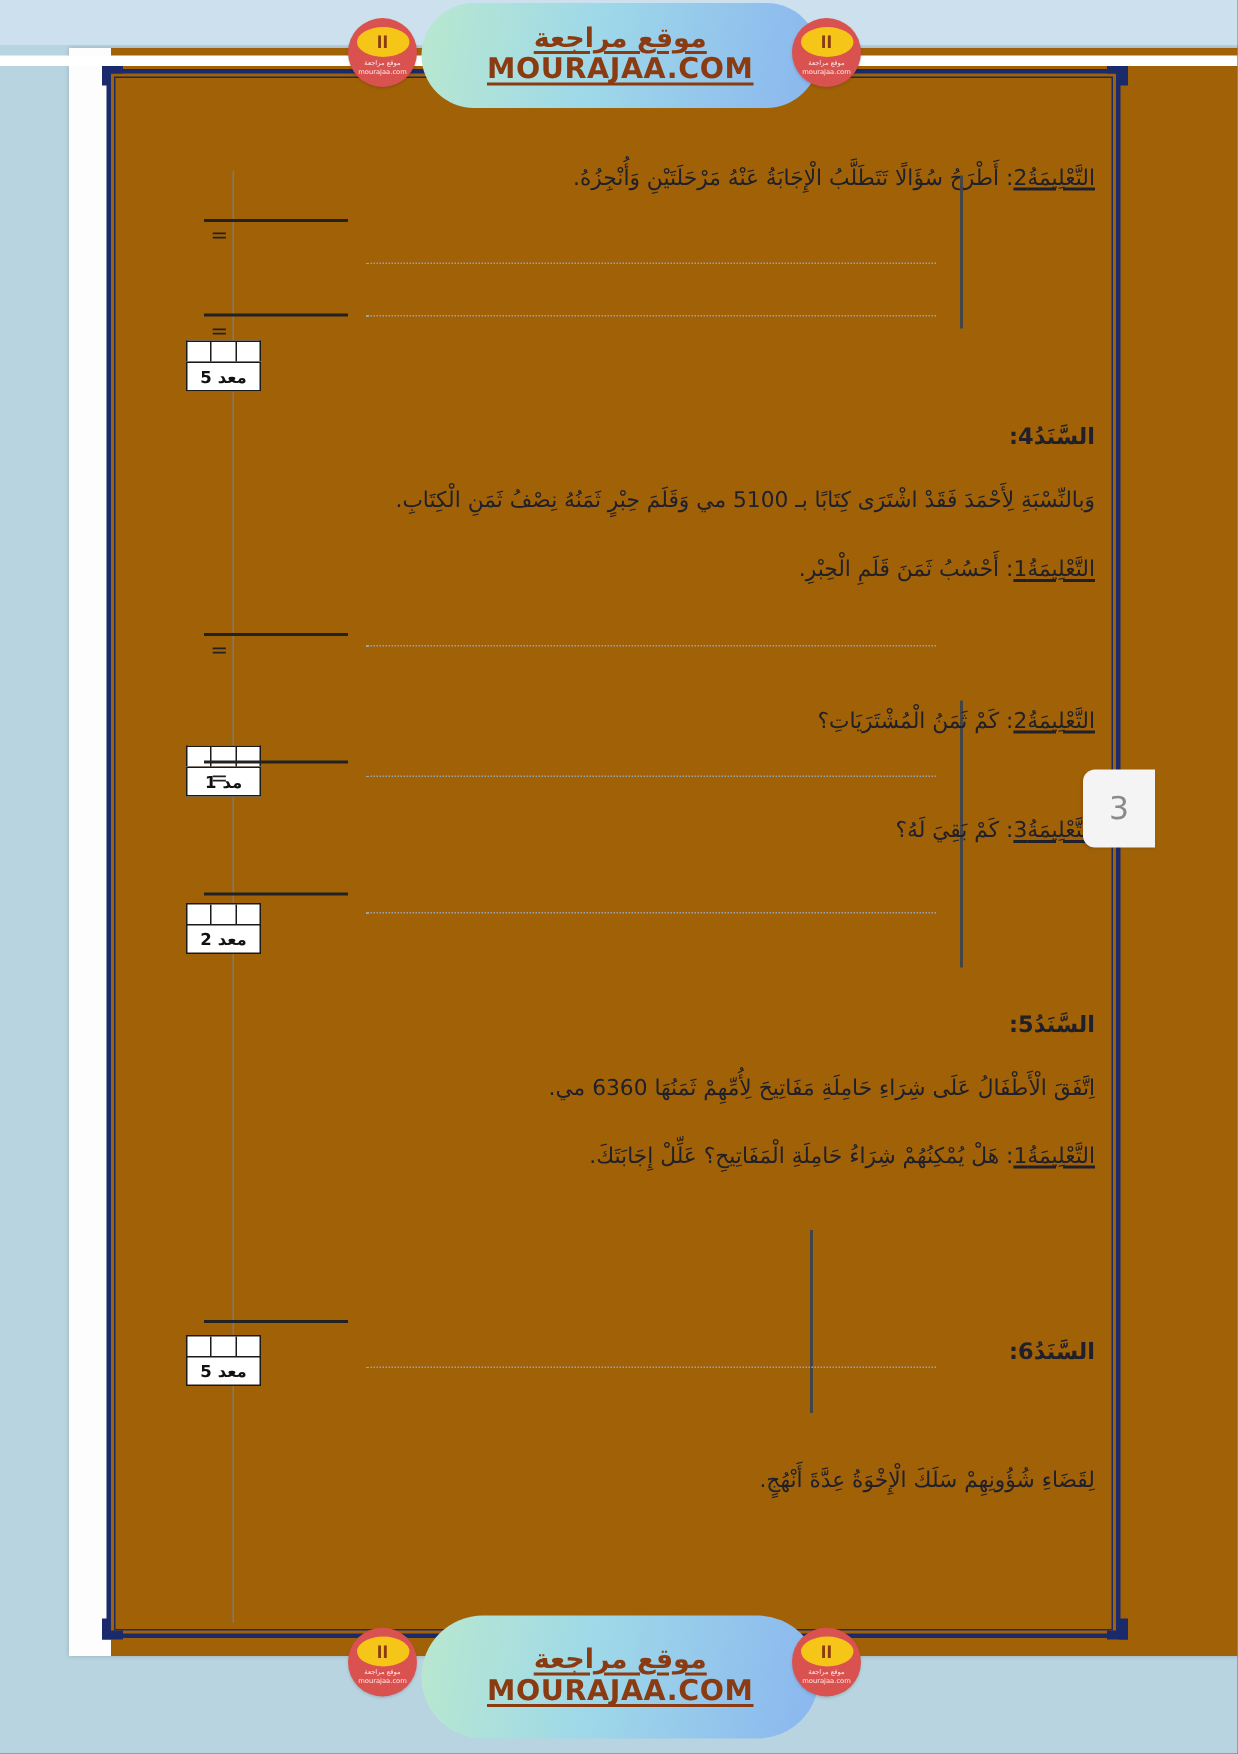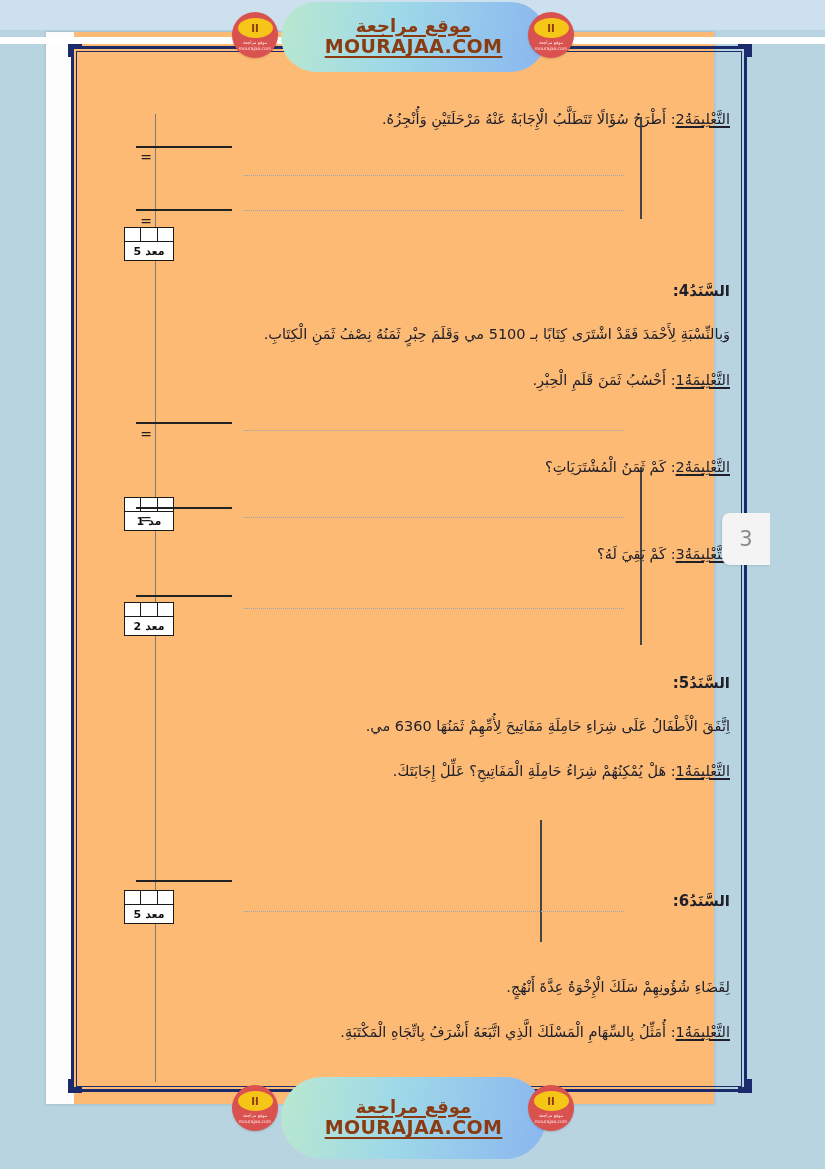--- a/index.html
+++ b/index.html
@@ -14,23 +14,23 @@
     background: #b8d4e0;
     font-family: "DejaVu Sans", "Liberation Sans", sans-serif;
     position: relative;
   }
 
   
   .page-sheet {
     position: absolute;
     left: 46px;
     top: 32px;
-    width: 668px;
+    width: 780px;
     height: 1072px;
-    background: #fdba74;
+    background: #a16207;
     box-shadow: 0 0 3px rgba(0,0,0,0.18);
   }
 
   
   .scan-gutter {
     position: absolute;
     left: 0; top: 0;
     width: 28px; height: 100%;
     background: #fdfdfd;
   }
@@ -340,21 +340,21 @@
           <span></span>
         </div>
       <div class="grade-label">
         <span>مد</span>
         <span>1</span>
       </div>
     </div>
 
     <div class="rule-v" style="right:90px; top:405px; height:178px; width:2px; background:#444;"></div>
 
-    <div class="txt taalima" style="top:398px; right:2px;">
+    <div class="txt taalima" style="top:412px; right:2px;">
       <span class="lbl">التَّعْلِيمَةُ2</span><span>: كَمْ ثَمَنُ الْمُشْتَرَيَاتِ؟</span>
     </div>
 
     <div class="dot-line" style="top:455px; right:108px; width:380px;"></div>
 
     <div class="mark-rule" style="top:445px; right:500px; width:96px;"></div>
     <div class="mark-eq" style="top:450px; right:580px;">=</div>
 
     <div class="txt taalima" style="top:485px; right:2px;">
       <span class="lbl">التَّعْلِيمَةُ3</span><span>: كَمْ بَقِيَ لَهُ؟</span>
@@ -401,23 +401,20 @@
       <div class="grade-label">
         <span>معد</span>
         <span>5</span>
       </div>
     </div>
 
     <div class="txt sanad" style="top:832px; right:2px;">السَّنَدُ6:</div>
 
     <div class="txt body-line" style="top:918px; right:2px;">لِقَضَاءِ شُؤُونِهِمْ سَلَكَ الْإِخْوَةُ عِدَّةَ أَنْهُجٍ.</div>
 
-    <div class="txt taalima" style="top:963px; right:2px;">
-      <span class="lbl">التَّعْلِيمَةُ1</span><span>: أُمَثِّلُ بِالسِّهَامِ الْمَسْلَكَ الَّذِي اتَّبَعَهُ أَشْرَفُ بِاتِّجَاهِ الْمَكْتَبَةِ.</span>
-    </div>
 
   </div>
 </div>
 
 <div class="page-tab">3</div>
 
 <div class="wm wm-top">
   <div class="wm-pill"></div>
 
   <div class="wm-logo left">

